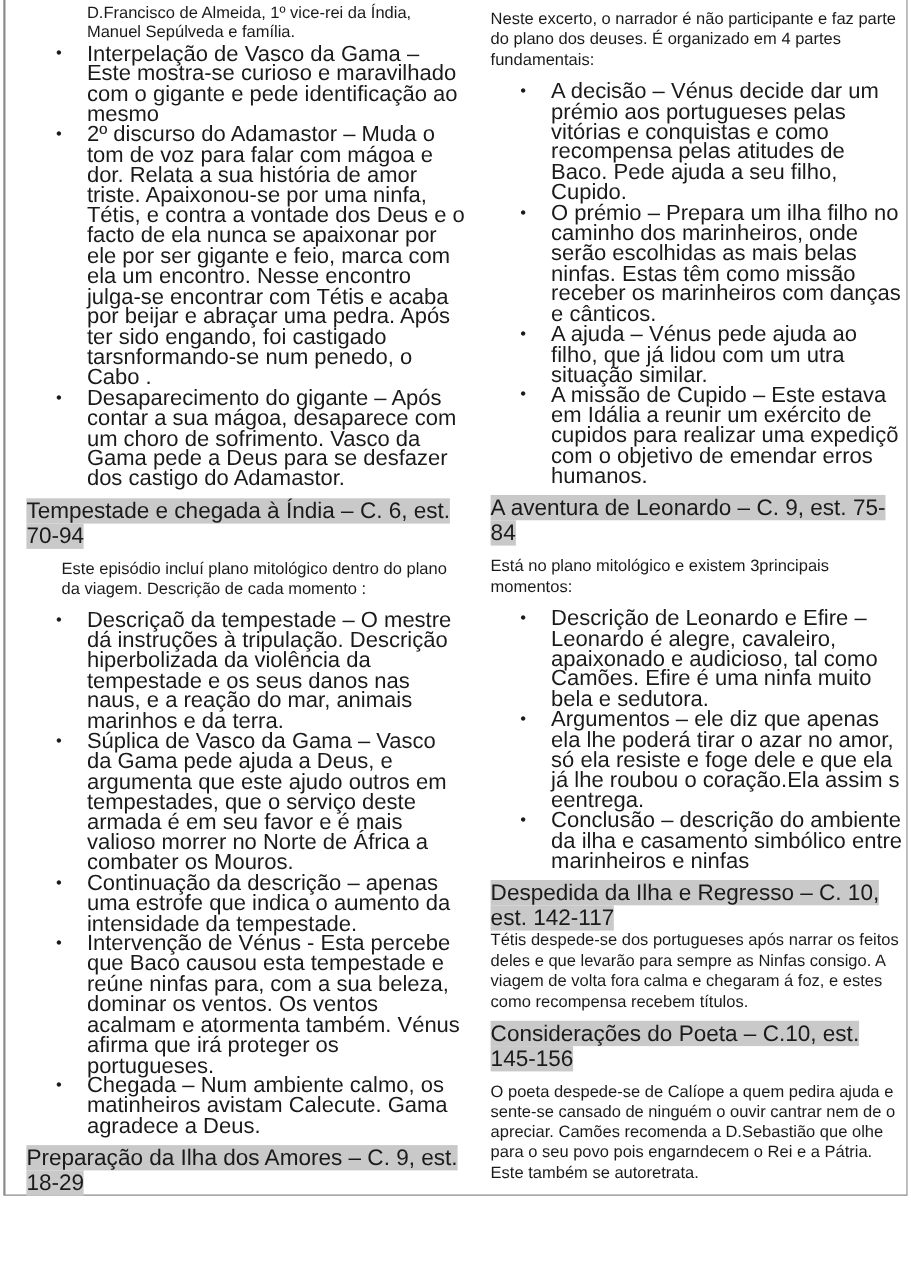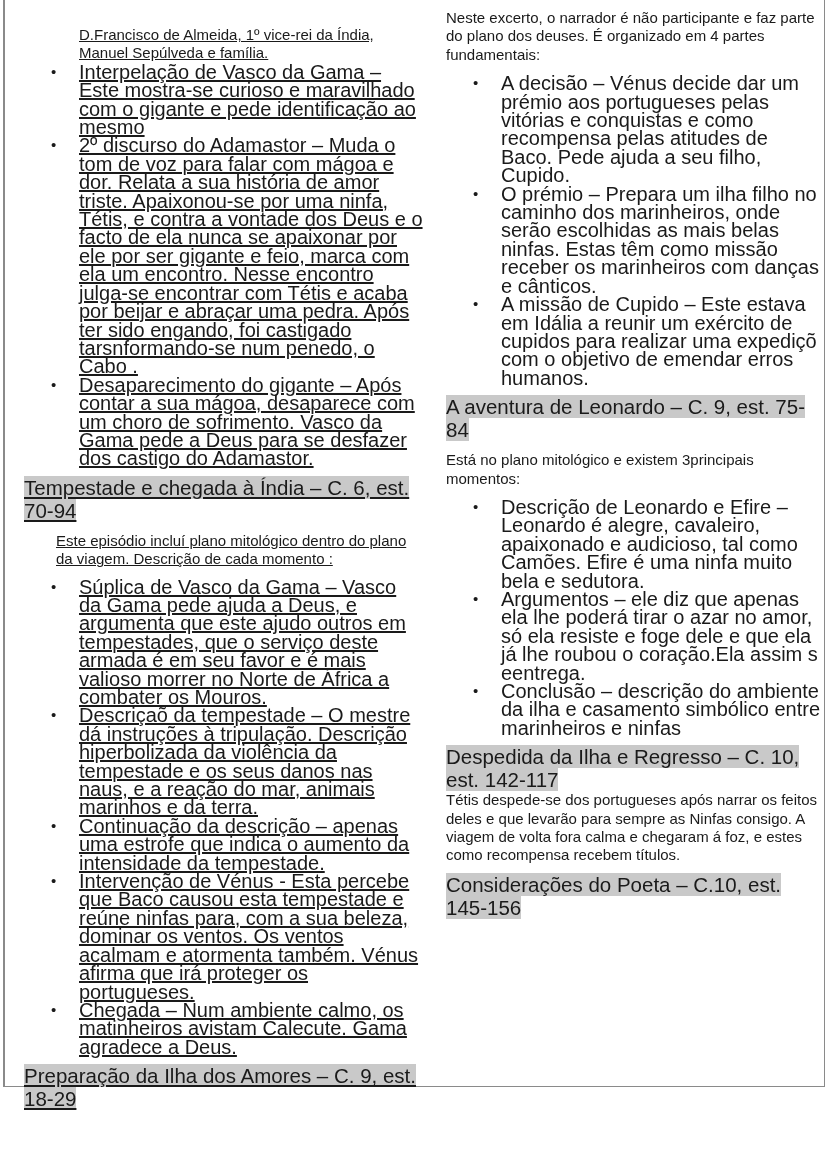--- a/index.html
+++ b/index.html
@@ -17,50 +17,51 @@
   ul.bul li::before { content: "\2022"; position: absolute; left: 27px; top: 0; font-size: 15px; }
   .cont { padding-left: 55px; font-size: 15px; line-height: 18.4px; }
   h2.sec { margin: 0; font-weight: normal; font-size: 20.5px; line-height: 23px; }
   h2.sec span { background: #c9c9c9; box-decoration-break: clone; -webkit-box-decoration-break: clone; }
 </style>
 </head>
 <body>
 
 <div class="page">
 
-  <div class="col col-left" style="top:26px;text-decoration:underline;">
+  <div class="col col-left" style="top:3px;">
     <div class="cont">D.Francisco de Almeida, 1º vice-rei da Índia, Manuel Sepúlveda e família.</div>
     <ul class="bul">
       <li>Interpelação de Vasco da Gama – Este mostra-se curioso e maravilhado com o gigante e pede identificação ao mesmo</li>
       <li>2º discurso do Adamastor – Muda o tom de voz para falar com mágoa e dor. Relata a sua história de amor triste. Apaixonou-se por uma ninfa, Tétis, e contra a vontade dos Deus e o facto de ela nunca se apaixonar por ele por ser gigante e feio, marca com ela um encontro. Nesse encontro julga-se encontrar com Tétis e acaba por beijar e abraçar uma pedra. Após ter sido engando, foi castigado tarsnformando-se num penedo, o Cabo .</li>
       <li>Desaparecimento do gigante – Após contar a sua mágoa, desaparece  com um choro de sofrimento. Vasco da Gama pede a Deus para se desfazer dos castigo do Adamastor.</li>
     </ul>
 
     <h2 class="sec" style="margin-top:8px;">
       <span>Tempestade e chegada à Índia – C. 6, est. 70-94</span>
     </h2>
     <p class="body" style="margin-top:10px;margin-left:32px;">Este episódio incluí plano mitológico dentro do plano da viagem. Descrição de cada momento :</p>
     <ul class="bul" style="margin-top:9px;">
+      <li>Descriçaõ da tempestade – O mestre dá instruções à tripulação. Descrição hiperbolizada da violência da tempestade e os seus danos nas naus, e a reação do mar, animais marinhos e da terra.</li>
       <li>Súplica de Vasco da Gama – Vasco da Gama pede ajuda a Deus, e argumenta que este ajudo outros em tempestades, que o serviço deste armada é em seu favor e é mais valioso morrer no Norte de África a combater os Mouros.</li>
-      <li>Descriçaõ da tempestade – O mestre dá instruções à tripulação. Descrição hiperbolizada da violência da tempestade e os seus danos nas naus, e a reação do mar, animais marinhos e da terra.</li>
       <li>Continuação da descrição – apenas uma estrofe que indica o aumento da intensidade da tempestade.</li>
       <li>Intervenção de Vénus -  Esta percebe que Baco causou esta tempestade e reúne ninfas para, com a sua beleza, dominar os ventos. Os ventos acalmam e atormenta também. Vénus afirma que irá proteger os portugueses.</li>
       <li>Chegada – Num ambiente calmo, os matinheiros avistam Calecute. Gama agradece a Deus.</li>
     </ul>
 
     <h2 class="sec" style="margin-top:8px;">
       <span>Preparação da Ilha dos Amores – C. 9, est. 18-29</span>
     </h2>
   </div>
 
   <div class="col col-right" style="top:9px;">
     <p class="body">Neste excerto, o narrador é não participante e faz parte do plano dos deuses. É organizado em 4 partes fundamentais:</p>
     <ul class="bul" style="margin-top:10px;">
       <li>A decisão – Vénus decide dar um prémio aos portugueses pelas vitórias e conquistas e como recompensa pelas atitudes de Baco. Pede ajuda a seu filho, Cupido.</li>
       <li>O prémio – Prepara um ilha filho no caminho dos marinheiros, onde serão escolhidas as mais belas ninfas. Estas têm como missão receber os marinheiros com danças e cânticos.</li>
+      <li>A ajuda – Vénus pede ajuda ao filho, que já lidou com um utra situação similar.</li>
       <li>A missão de Cupido – Este estava em Idália a reunir um exército de cupidos para realizar uma expediçõ com o objetivo de emendar erros humanos.</li>
     </ul>
 
     <h2 class="sec" style="margin-top:8px;">
       <span>A aventura de Leonardo – C. 9, est. 75-84</span>
     </h2>
     <p class="body" style="margin-top:10px;">Está no plano mitológico e existem  3principais momentos:</p>
     <ul class="bul" style="margin-top:10px;">
       <li>Descrição de Leonardo e Efire – Leonardo é alegre, cavaleiro, apaixonado e audicioso, tal como Camões. Efire é uma ninfa muito bela e sedutora.</li>
       <li>Argumentos – ele diz que apenas ela lhe poderá tirar o azar no amor, só ela resiste e foge dele e que ela já lhe roubou o coração.Ela assim s eentrega.</li>
@@ -68,15 +69,16 @@
     </ul>
 
     <h2 class="sec" style="margin-top:8px;">
       <span>Despedida da Ilha e Regresso – C. 10, est. 142-117</span>
     </h2>
     <p class="body" style="">Tétis despede-se dos portugueses após narrar os feitos deles e que levarão para sempre as Ninfas consigo. A viagem de volta fora calma e chegaram á foz, e estes como recompensa recebem títulos.</p>
 
     <h2 class="sec" style="margin-top:8px;">
       <span>Considerações do Poeta – C.10, est. 145-156</span>
     </h2>
+    <p class="body" style="margin-top:10px;">O poeta despede-se de Calíope a quem pedira ajuda e sente-se cansado de ninguém o ouvir cantrar nem de o apreciar. Camões recomenda a D.Sebastião que olhe para o seu povo pois engarndecem o Rei e a Pátria. Este também se autoretrata.</p>
   </div>
 
 </div>
 
 </body></html>

